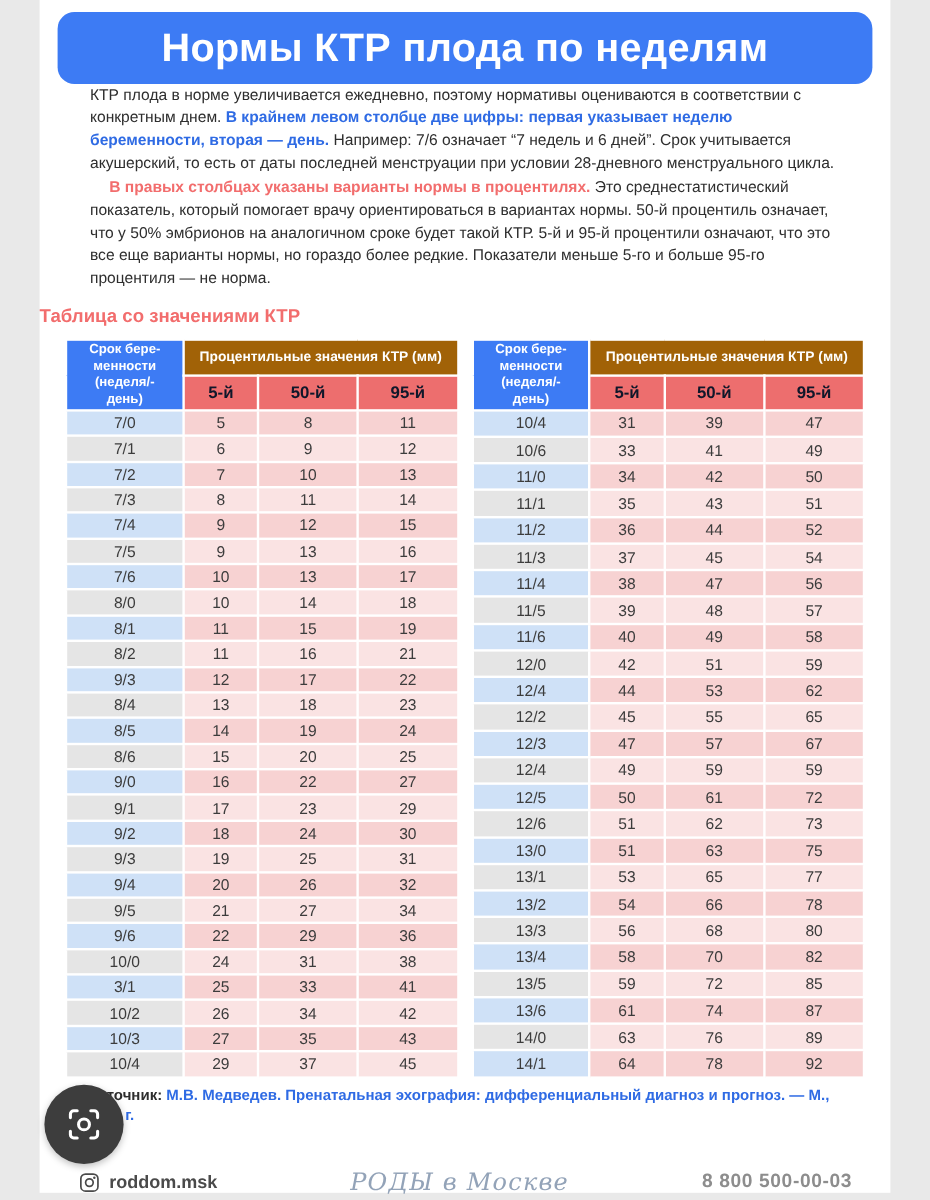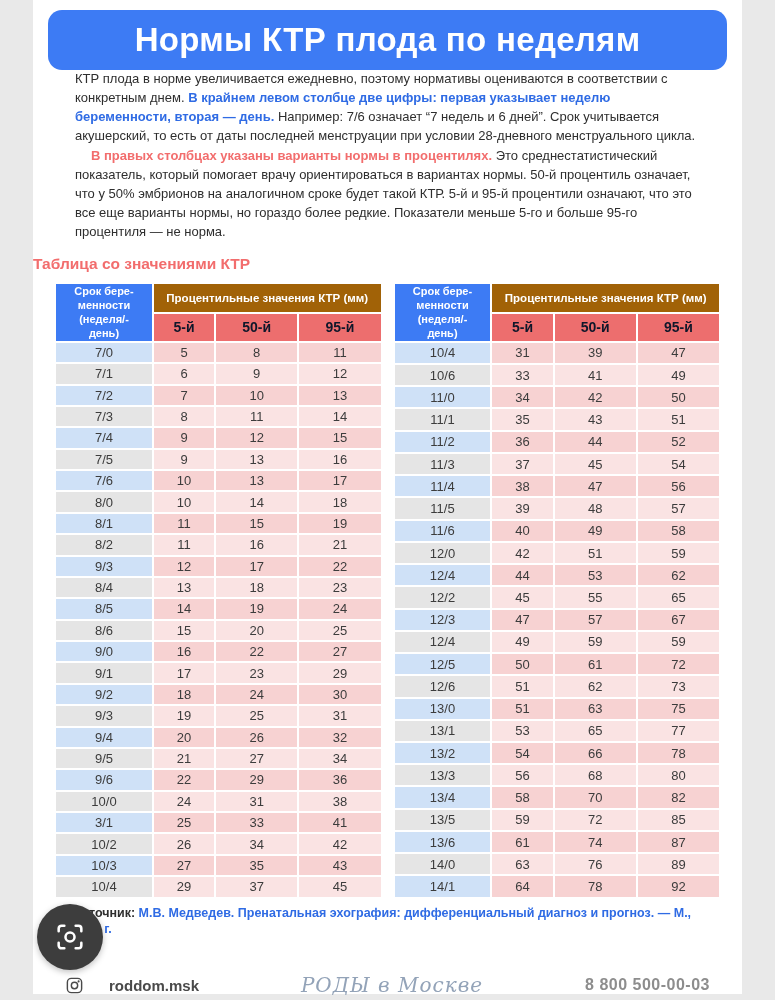--- a/index.html
+++ b/index.html
@@ -62,21 +62,21 @@
     background:#3d3d3d;display:flex;align-items:center;justify-content:center;
     box-shadow:0 2px 6px rgba(0,0,0,.25);
   }
   .camera-btn svg{width:34px;height:34px;}
   
   .footer{
     position:absolute;left:0;right:0;bottom:-6px;height:30px;
     display:flex;align-items:center;justify-content:space-between;
     padding:0 32px;box-sizing:border-box;
   }
-  .ig{display:flex;align-items:center;gap:25px;font-size:15px;font-weight:bold;color:#4a4a4a;text-align:center;}
+  .ig{display:flex;align-items:center;gap:7px;font-size:15px;font-weight:bold;color:#4a4a4a;text-align:center;}
   .ig svg{width:19px;height:19px;}
   .logo-script{
     font-family:"DejaVu Serif","Liberation Serif",serif;font-style:italic;
     font-size:20px;color:#93a3b8;letter-spacing:1px;
   }
   .phone{font-size:16px;font-weight:bold;color:#8d8d8d;letter-spacing:.5px;}
 </style>
 </head>
 <body>
 

